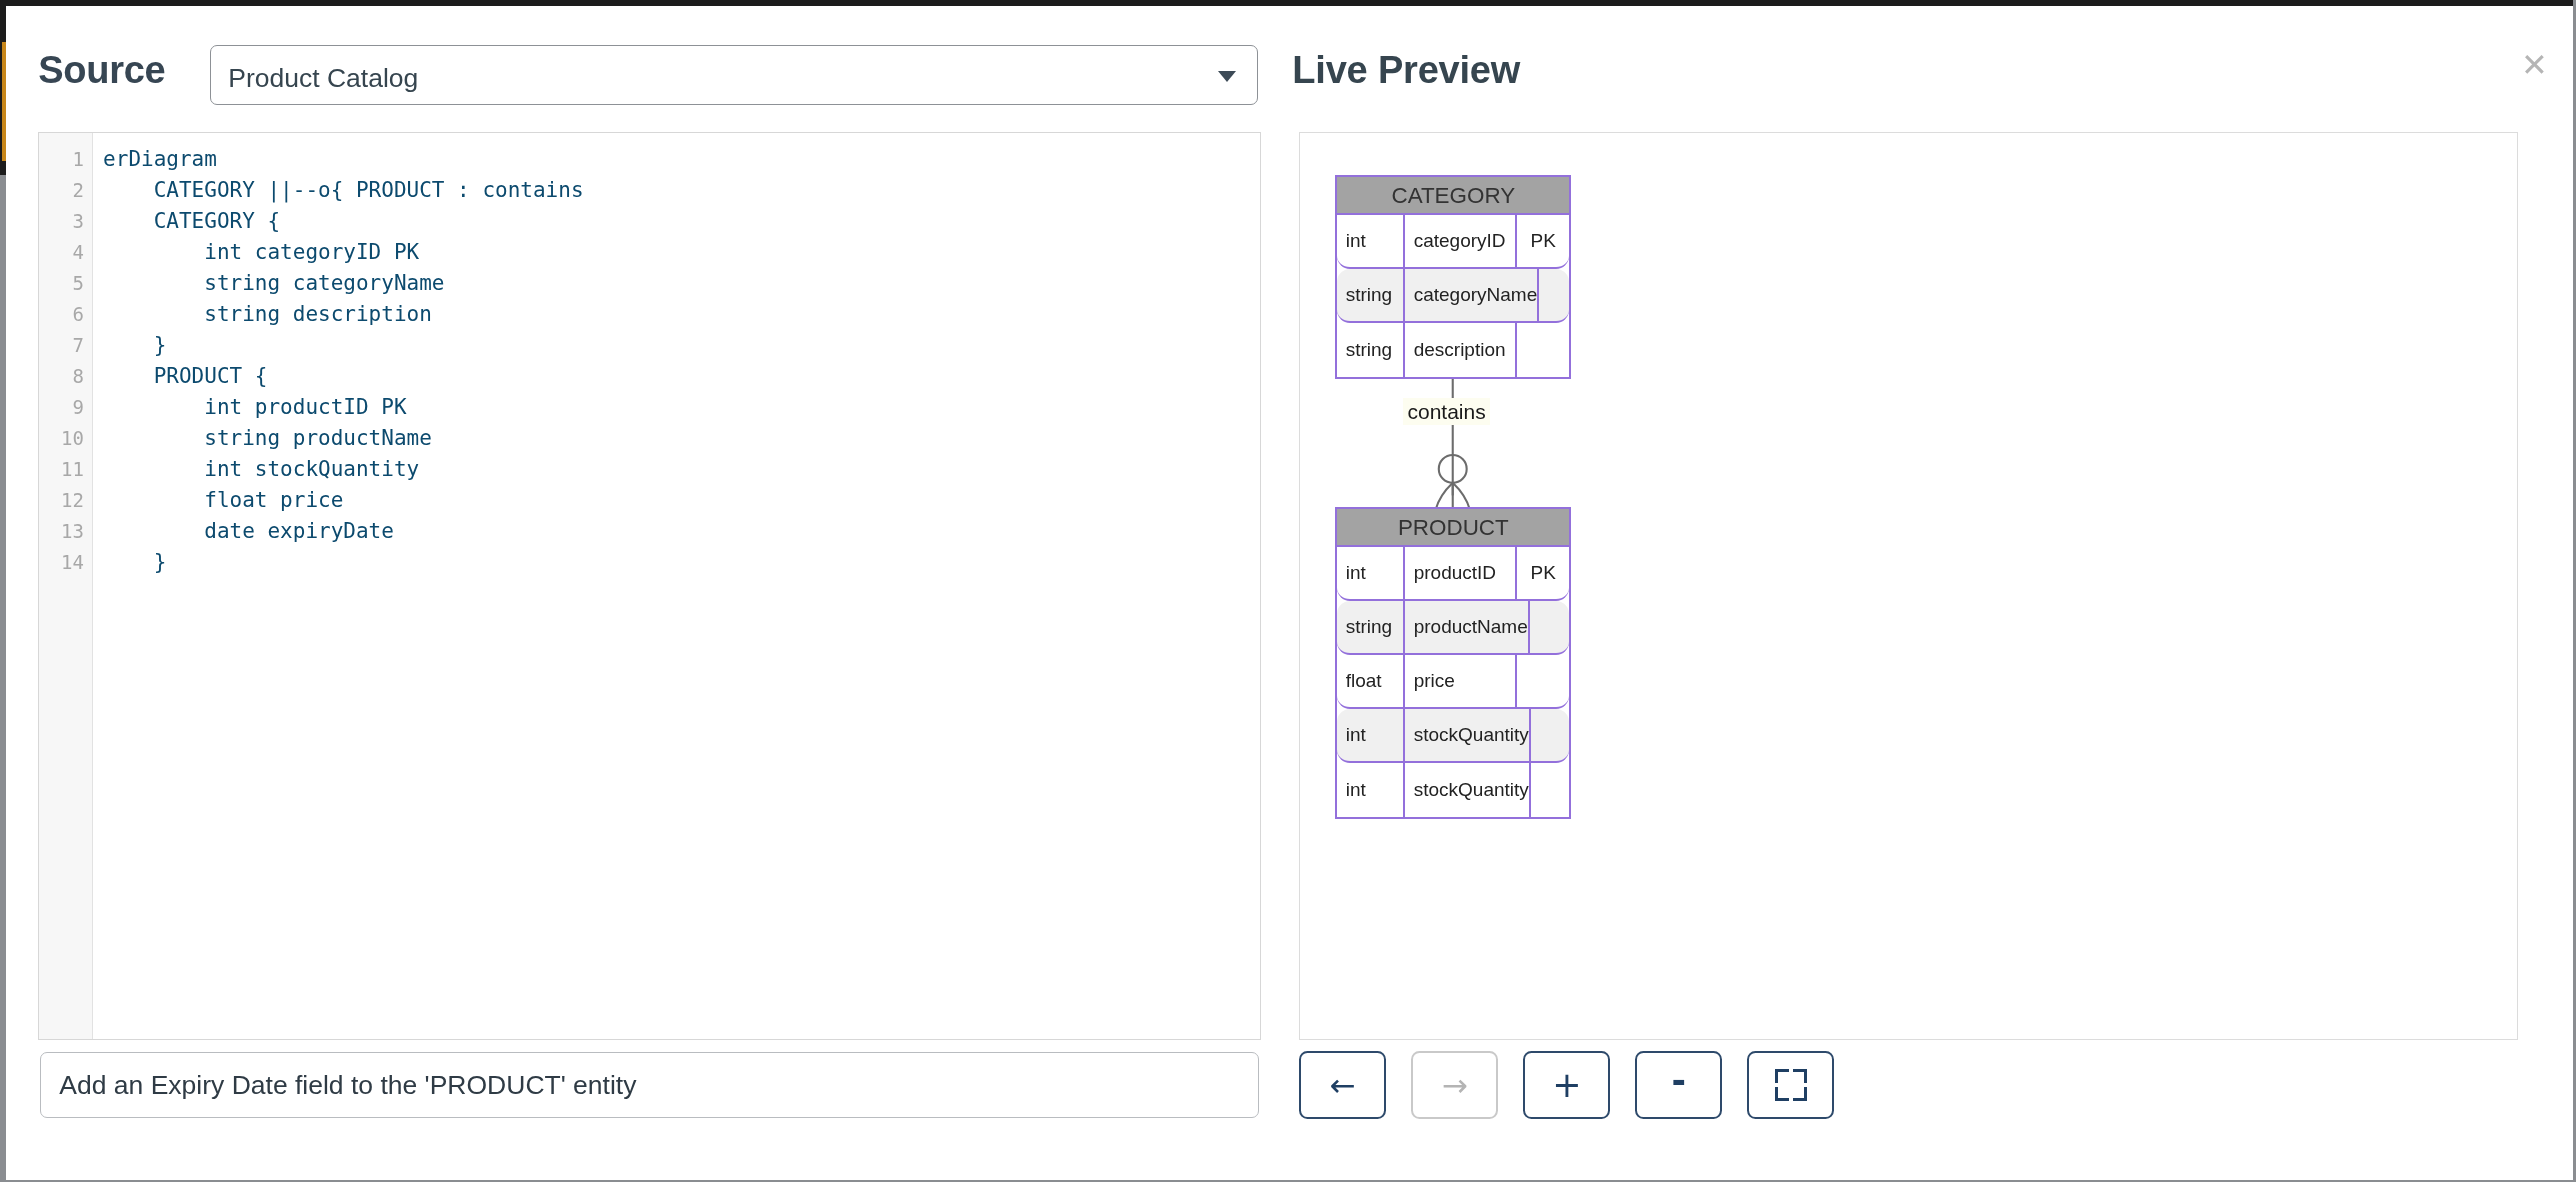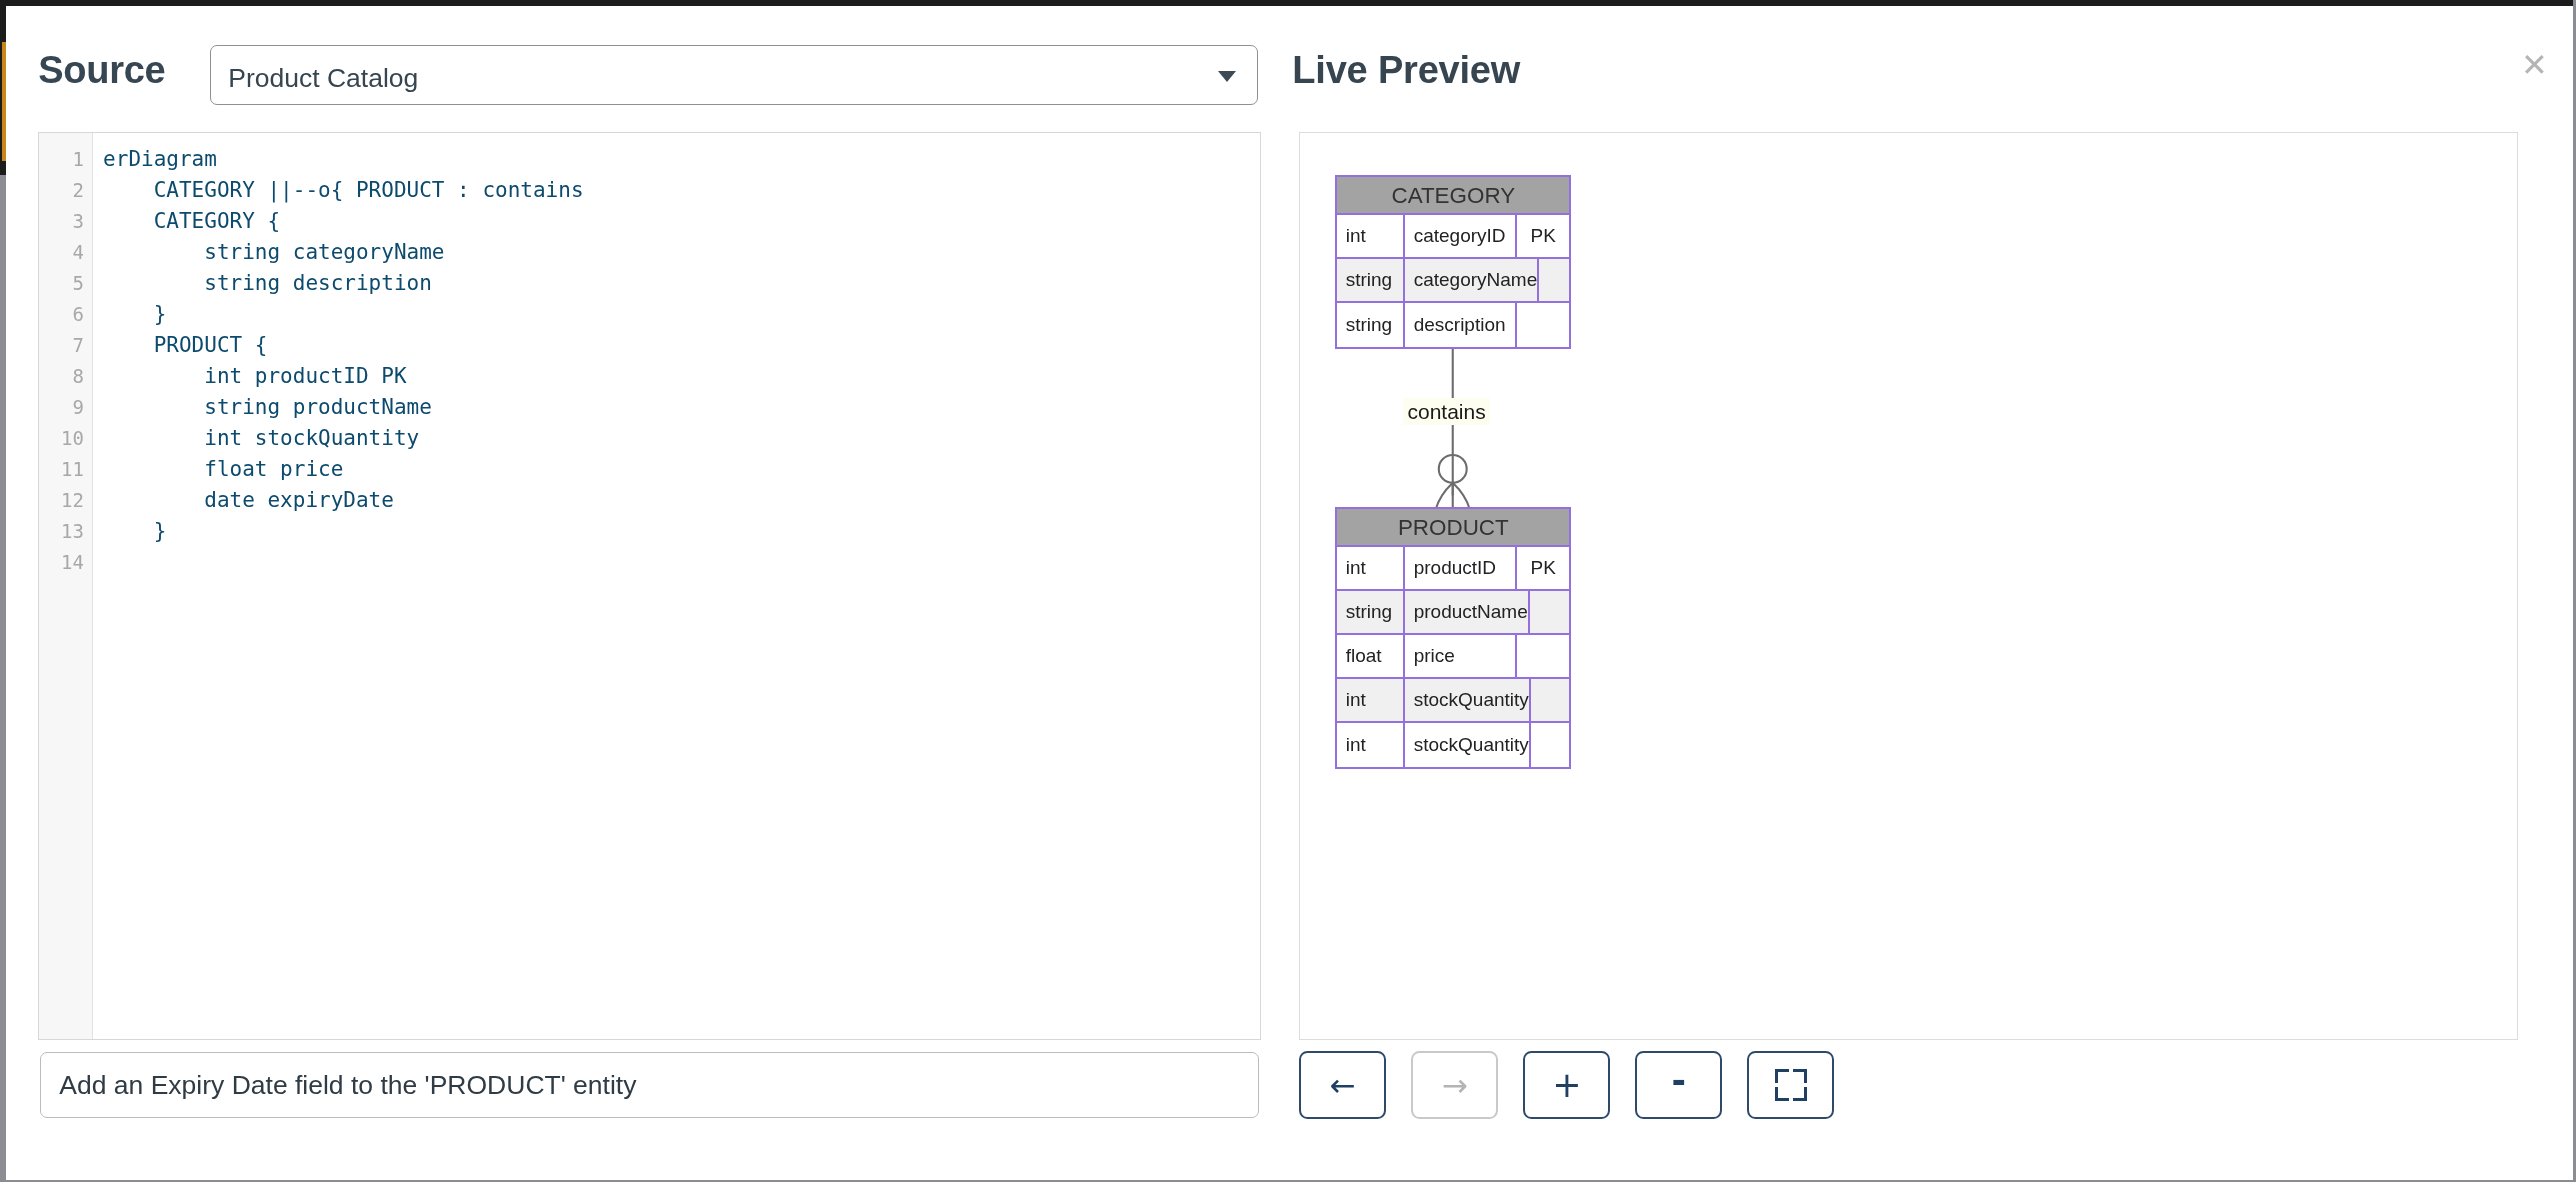--- a/index.html
+++ b/index.html
@@ -193,23 +193,24 @@
     text-align: center;
     background: #a3a3a3;
     border-bottom: 2.1px solid #9370db;
     font-size: 22.4px;
     color: #333333;
     box-sizing: border-box;
     font-family: "Liberation Sans", sans-serif;
   }
   .entity-row {
     display: flex;
-    height: 44px;
+    height: 54px;
     box-sizing: border-box;
     border-bottom: 2.1px solid #9370db;
+    border-radius: 13px;
   }
   .entity-row:last-child { border-bottom: none; }
   .entity-row.odd { background: #ffffff; }
   .entity-row.even { background: #f0f0f0; }
   .cell {
     display: flex;
     align-items: center;
     padding-left: 8.4px;
     font-size: 19px;
     color: #222222;
@@ -344,20 +345,21 @@
         <div class="gutter-num">10</div>
         <div class="gutter-num">11</div>
         <div class="gutter-num">12</div>
         <div class="gutter-num">13</div>
         <div class="gutter-num">14</div>
       </div>
       <div class="code-area">
         <div class="code-line">erDiagram</div>
         <div class="code-line">    CATEGORY ||--o{ PRODUCT : contains</div>
         <div class="code-line">    CATEGORY {</div>
+        <div class="code-line">        int categoryID PK</div>
         <div class="code-line">        string categoryName</div>
         <div class="code-line">        string description</div>
         <div class="code-line">    }</div>
         <div class="code-line">    PRODUCT {</div>
         <div class="code-line">        int productID PK</div>
         <div class="code-line">        string productName</div>
         <div class="code-line">        int stockQuantity</div>
         <div class="code-line">        float price</div>
         <div class="code-line">        date expiryDate</div>
         <div class="code-line">    }</div>

